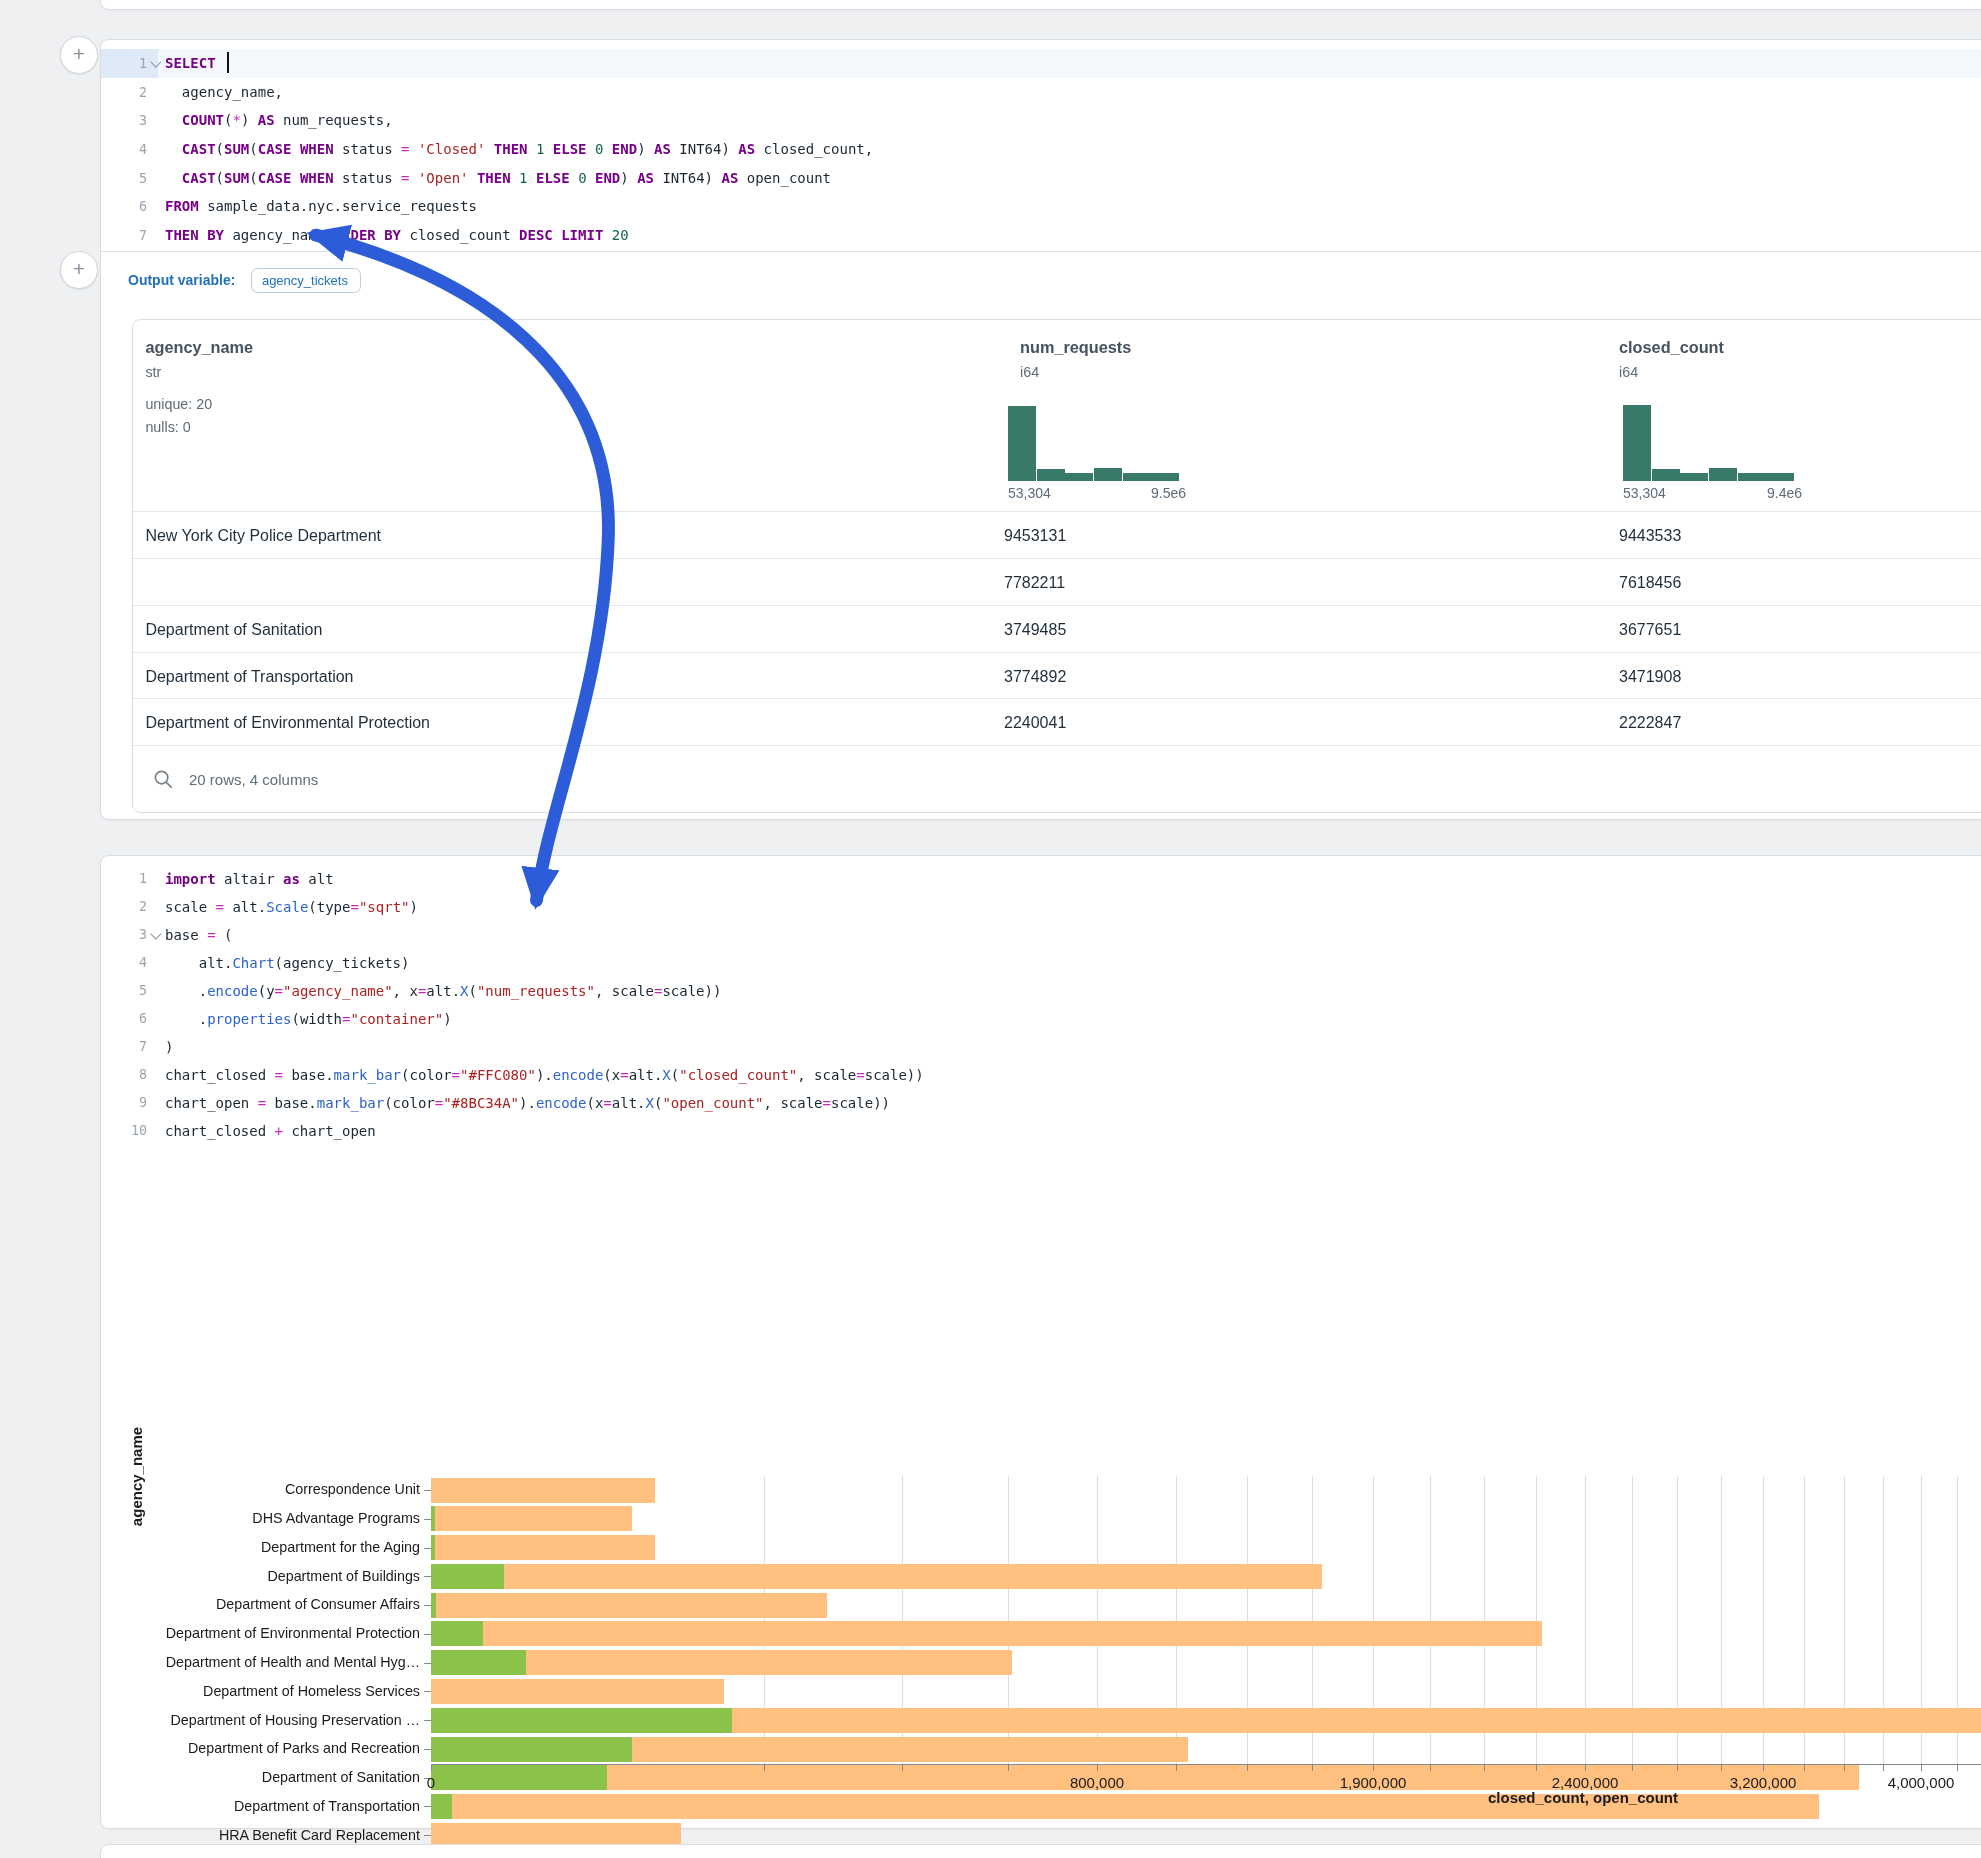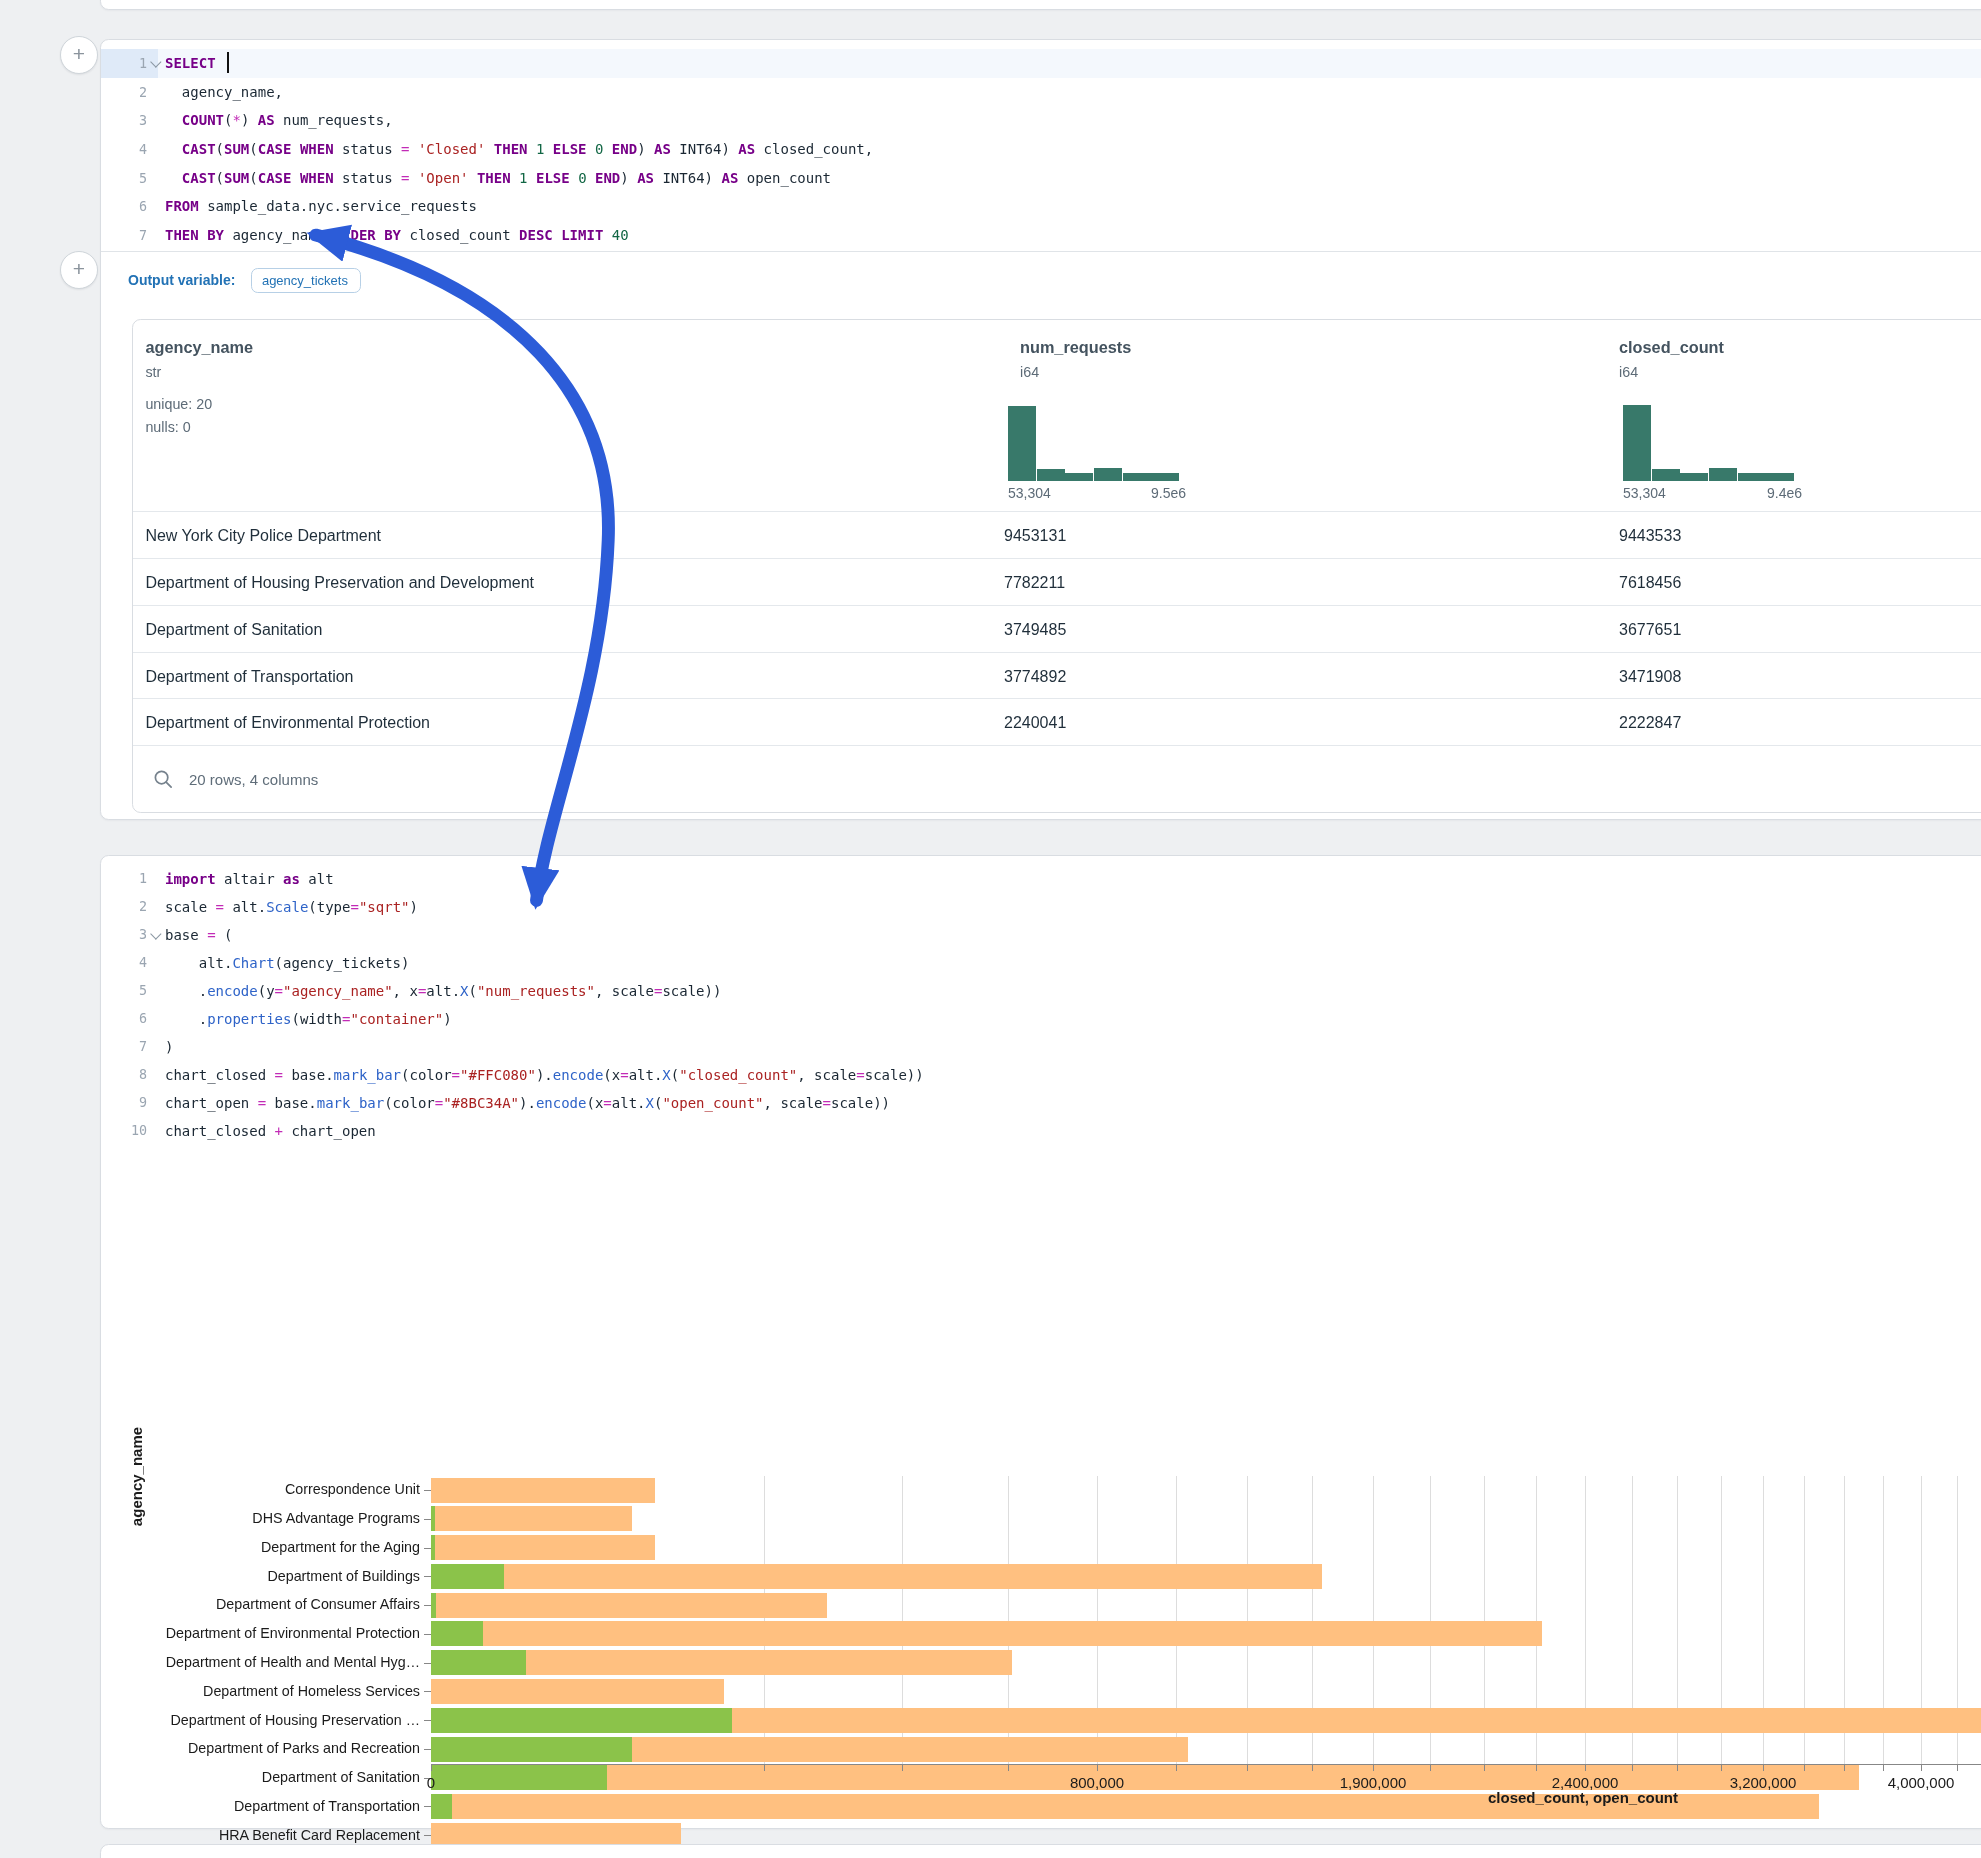--- a/index.html
+++ b/index.html
@@ -70,21 +70,21 @@
           <div class="code-line" style="top: 115px; height: 29px; line-height: 29px;">
             <div class="gutter-num" style="line-height: 29px;">5</div>
             <div class="code-text mono"><span class="tok-pl">  </span><span class="tok-kw">CAST</span><span class="tok-pl">(</span><span class="tok-kw">SUM</span><span class="tok-pl">(</span><span class="tok-kw">CASE WHEN</span><span class="tok-pl"> status </span><span class="tok-op">=</span><span class="tok-pl"> </span><span class="tok-str">'Open'</span><span class="tok-pl"> </span><span class="tok-kw">THEN</span><span class="tok-pl"> </span><span class="tok-num">1</span><span class="tok-pl"> </span><span class="tok-kw">ELSE</span><span class="tok-pl"> </span><span class="tok-num">0</span><span class="tok-pl"> </span><span class="tok-kw">END</span><span class="tok-pl">) </span><span class="tok-kw">AS</span><span class="tok-pl"> INT64) </span><span class="tok-kw">AS</span><span class="tok-pl"> open_count</span></div>
           </div>
           <div class="code-line" style="top: 143px; height: 29px; line-height: 29px;">
             <div class="gutter-num" style="line-height: 29px;">6</div>
             <div class="code-text mono"><span class="tok-kw">FROM</span><span class="tok-pl"> sample_data.nyc.service_requests</span></div>
           </div>
           <div class="code-line" style="top: 172px; height: 29px; line-height: 29px;">
             <div class="gutter-num" style="line-height: 29px;">7</div>
-            <div class="code-text mono"><span class="tok-kw">THEN BY</span><span class="tok-pl"> agency_name </span><span class="tok-kw">ORDER BY</span><span class="tok-pl"> closed_count </span><span class="tok-kw">DESC LIMIT</span><span class="tok-pl"> </span><span class="tok-num">40</span></div>
+            <div class="code-text mono"><span class="tok-kw">THEN BY</span><span class="tok-pl"> agency_name </span><span class="tok-kw">ORDER BY</span><span class="tok-pl"> closed_count </span><span class="tok-kw">DESC LIMIT</span><span class="tok-pl"> </span><span class="tok-num">20</span></div>
           </div>
         </div>
       <div style="position:absolute;left:126px;top:12.4px;width:1.9px;height:21px;background:#111;"></div>
     </div>
     <div class="sep" style="top:211px;"></div>
 
     <div style="position:absolute;left:27px;top:221px;height:38px;">
       <span style="font-size:14px;font-weight:bold;color:#2272b5;line-height:38px;">Output variable:</span>
       <span style="display:inline-block;vertical-align:middle;margin-left:11.5px;width:96px;padding:3.8px 1.9px 3.8px 9.6px;border:1px solid #b7d0e6;border-radius:6.7px;background:#fff;color:#2272b5;font-size:13px;white-space:nowrap;overflow:hidden;">agency_tickets</span>
     </div>
@@ -126,21 +126,20 @@
           <div class="hist-lab" style="left: 1490px; top: 165px;">53,304</div>
           <div class="hist-lab" style="left: 1634px; top: 165px;">9.4e6</div>
         </div>
       <div id="table-rows" style="position:absolute;left:0;top:191px;right:0;height:234px;">
           <div class="t-row" style="top: 0px;">
             <div class="t-cell" style="left: 12.4px;">New York City Police Department</div>
             <div class="t-cell" style="left: 871px;">9453131</div>
             <div class="t-cell" style="left: 1486px;">9443533</div>
           </div>
           <div class="t-row" style="top: 47px;">
-            <div class="t-cell" style="left: 12.4px;">Department of Housing Preservation and Development</div>
             <div class="t-cell" style="left: 871px;">7782211</div>
             <div class="t-cell" style="left: 1486px;">7618456</div>
           </div>
           <div class="t-row" style="top: 94px;">
             <div class="t-cell" style="left: 12.4px;">Department of Sanitation</div>
             <div class="t-cell" style="left: 871px;">3749485</div>
             <div class="t-cell" style="left: 1486px;">3677651</div>
           </div>
           <div class="t-row" style="top: 141px;">
             <div class="t-cell" style="left: 12.4px;">Department of Transportation</div>

